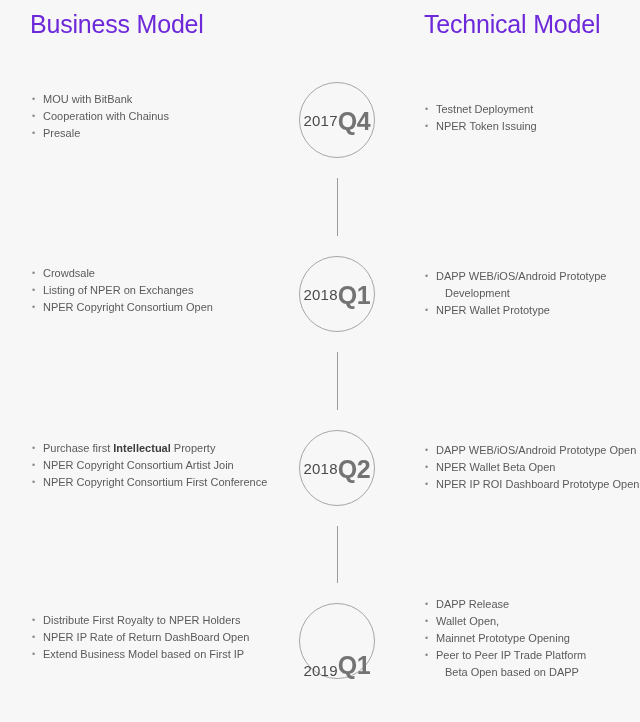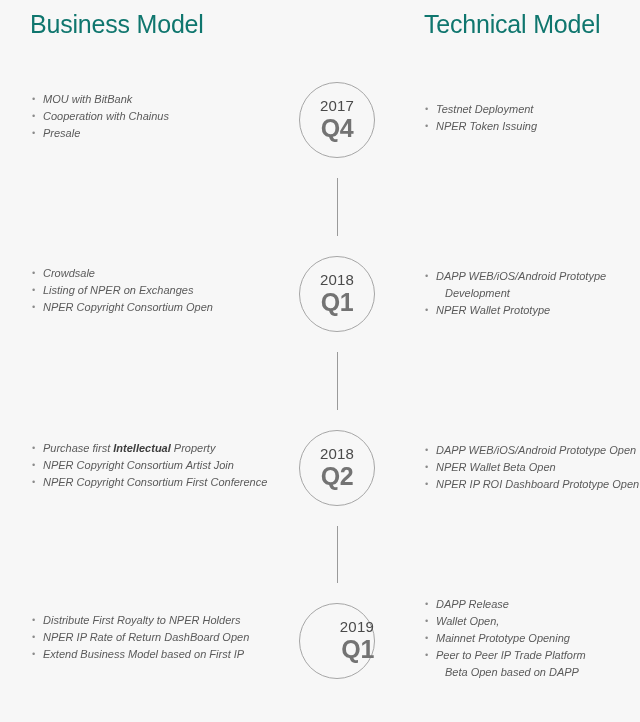--- a/index.html
+++ b/index.html
@@ -22,21 +22,21 @@
     top: 0;
     left: 0;
     width: 640px;
     height: 60px;
   }
   .col-title {
     position: absolute;
     top: 10px;
     font-size: 25px;
     font-weight: 400;
-    color: #0f766e;
+    color: #6d28d9;
     letter-spacing: -0.2px;
     white-space: nowrap;
   }
   .col-title.left  { left: 30px; }
   .col-title.right { left: 424px; }
 
   
   .timeline {
     position: absolute;
     top: 0;
@@ -54,21 +54,21 @@
 
   .node {
     position: absolute;
     left: 299px;
     width: 76px;
     height: 76px;
     border: 1px solid #a6a6a6;
     border-radius: 50%;
     background: transparent;
     display: flex;
-    flex-direction: column;
+    flex-direction: row;
     align-items: center;
     justify-content: center;
     box-sizing: border-box;
   }
   .node-year {
     font-size: 15px;
     font-weight: 400;
     color: #4a4a4a;
     line-height: 1;
     letter-spacing: 0.2px;
@@ -92,21 +92,20 @@
   .bullets.left  { left: 32px;  width: 250px; }
   .bullets.right { left: 425px; width: 215px; }
 
   .bullets li {
     position: relative;
     padding-left: 11px;
     font-size: 11px;
     line-height: 17px;
     color: #5a5a5a;
     white-space: nowrap;
-    font-style: italic;
   }
   .bullets li::before {
     content: "\2022";
     position: absolute;
     left: 0;
     top: 0;
     font-size: 9px;
     line-height: 17px;
     color: #8a8a8a;
   }

